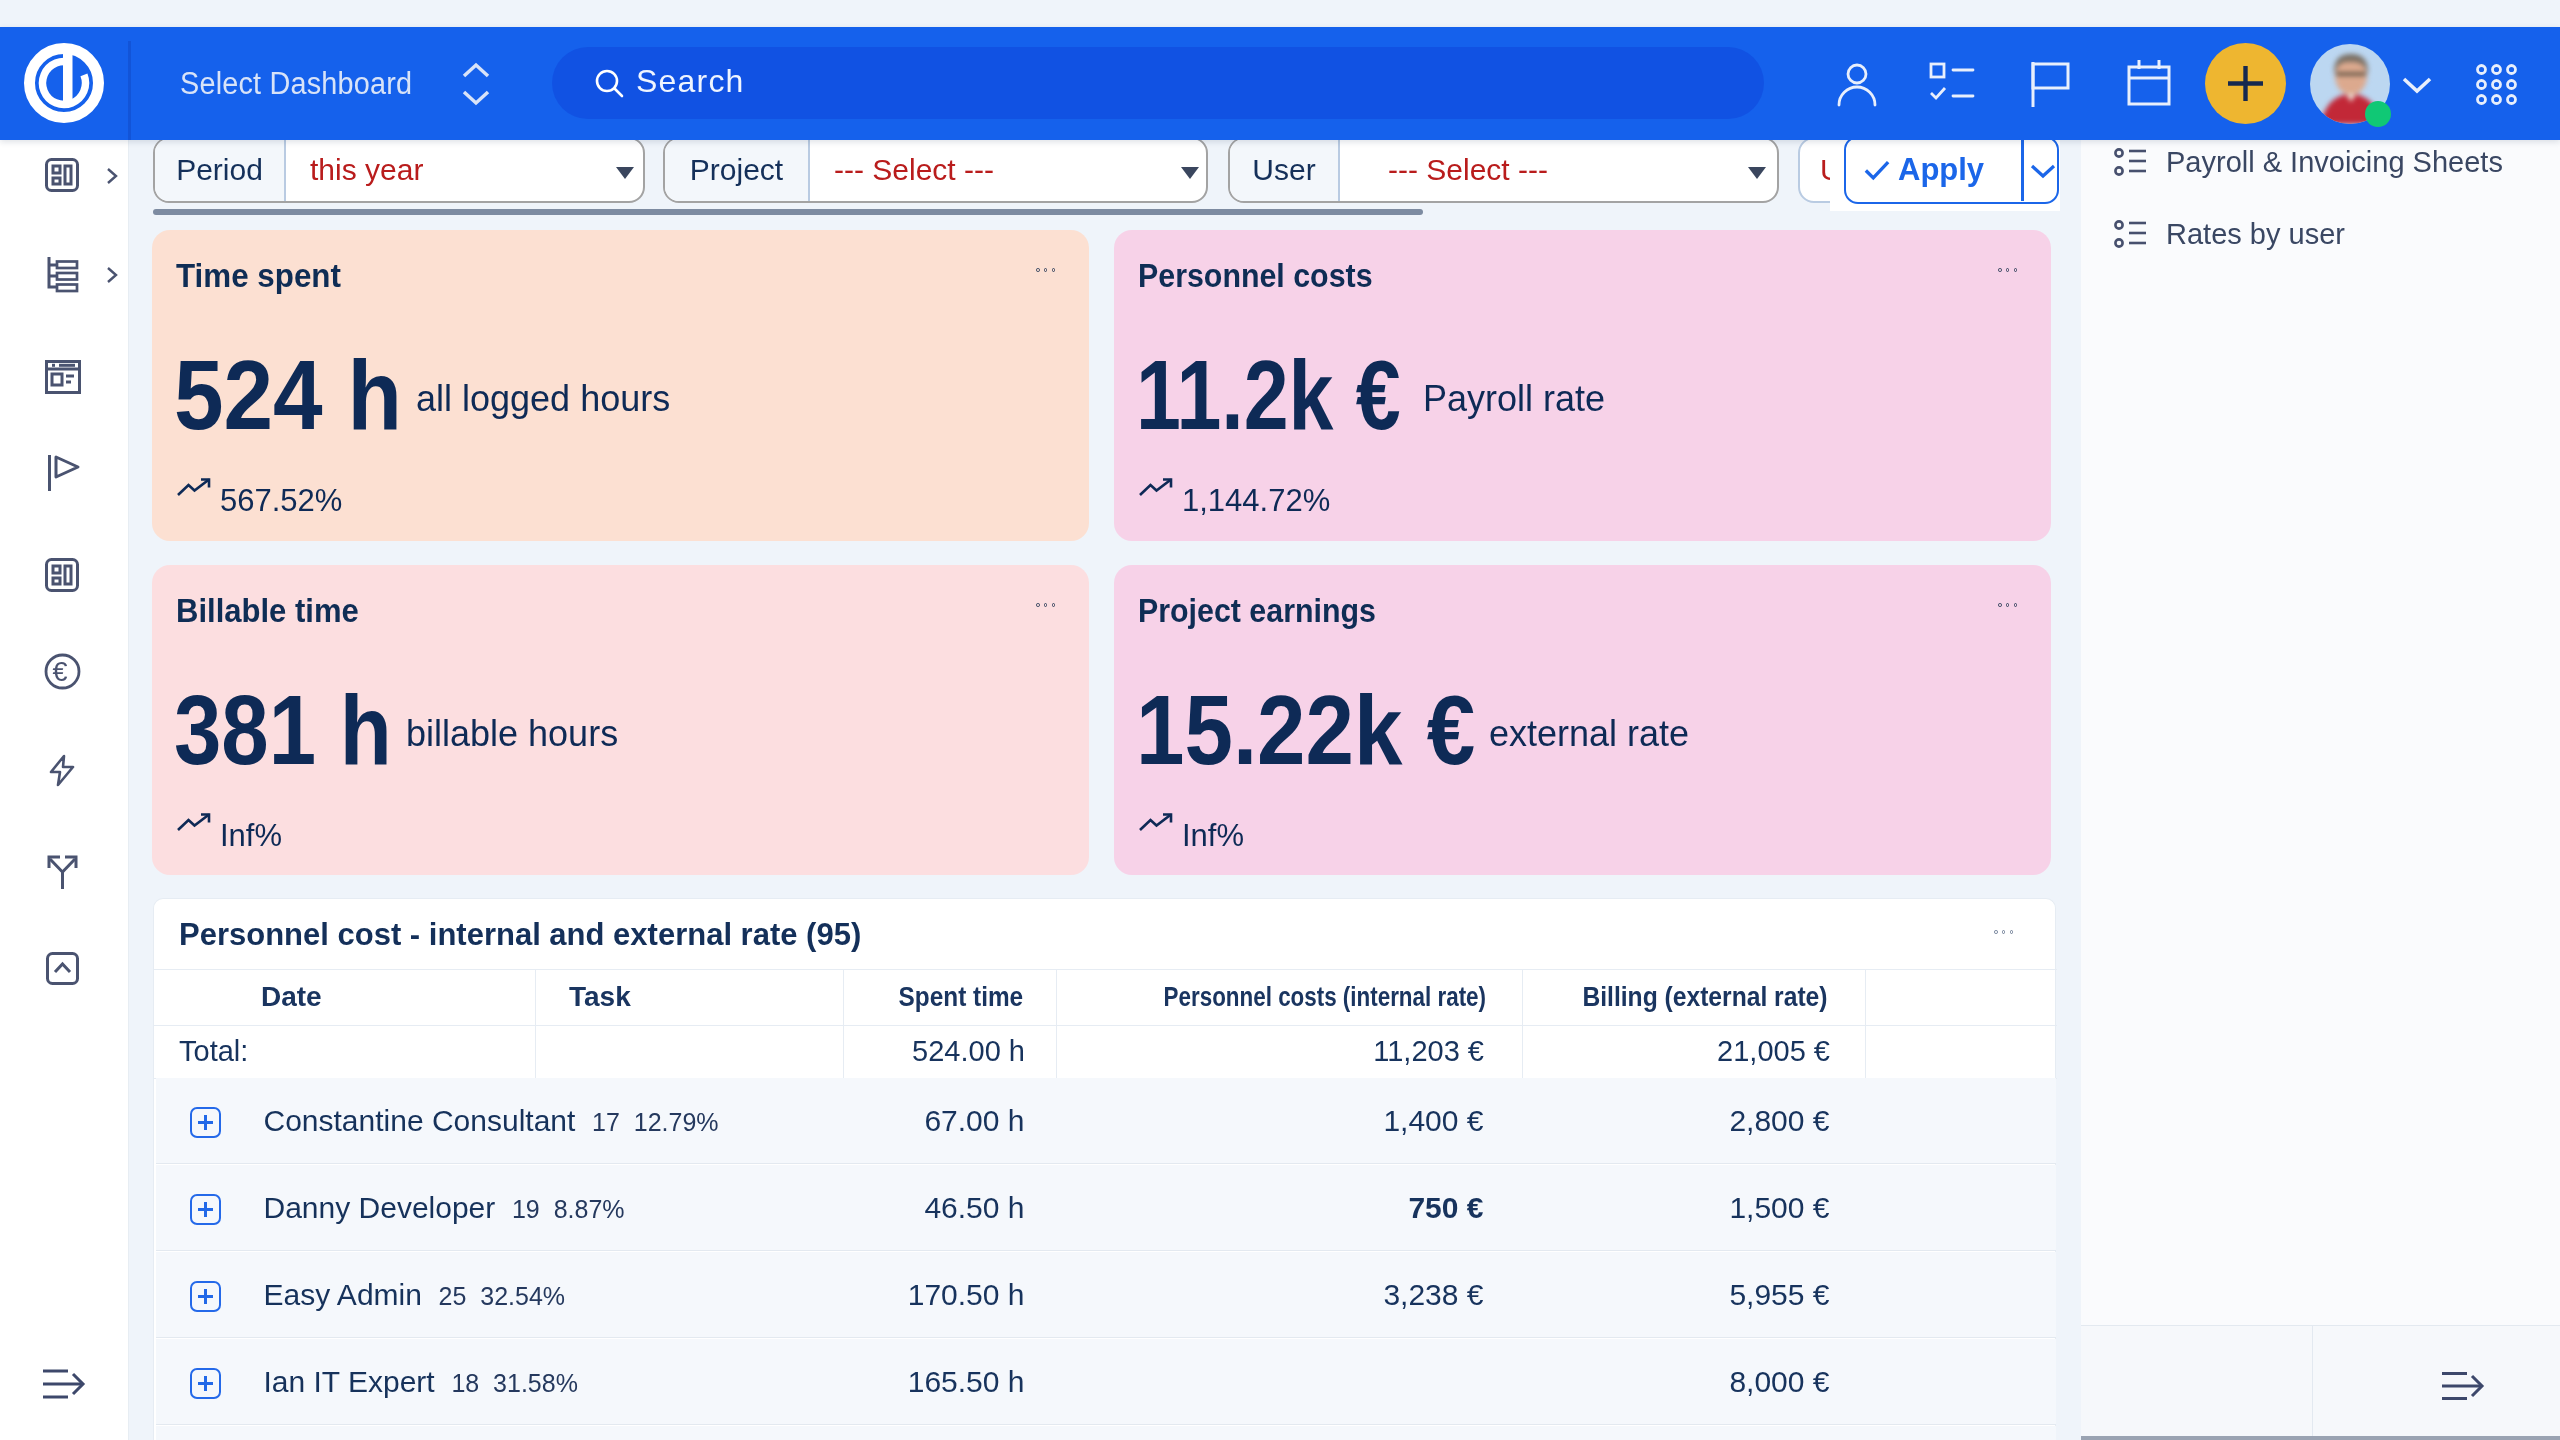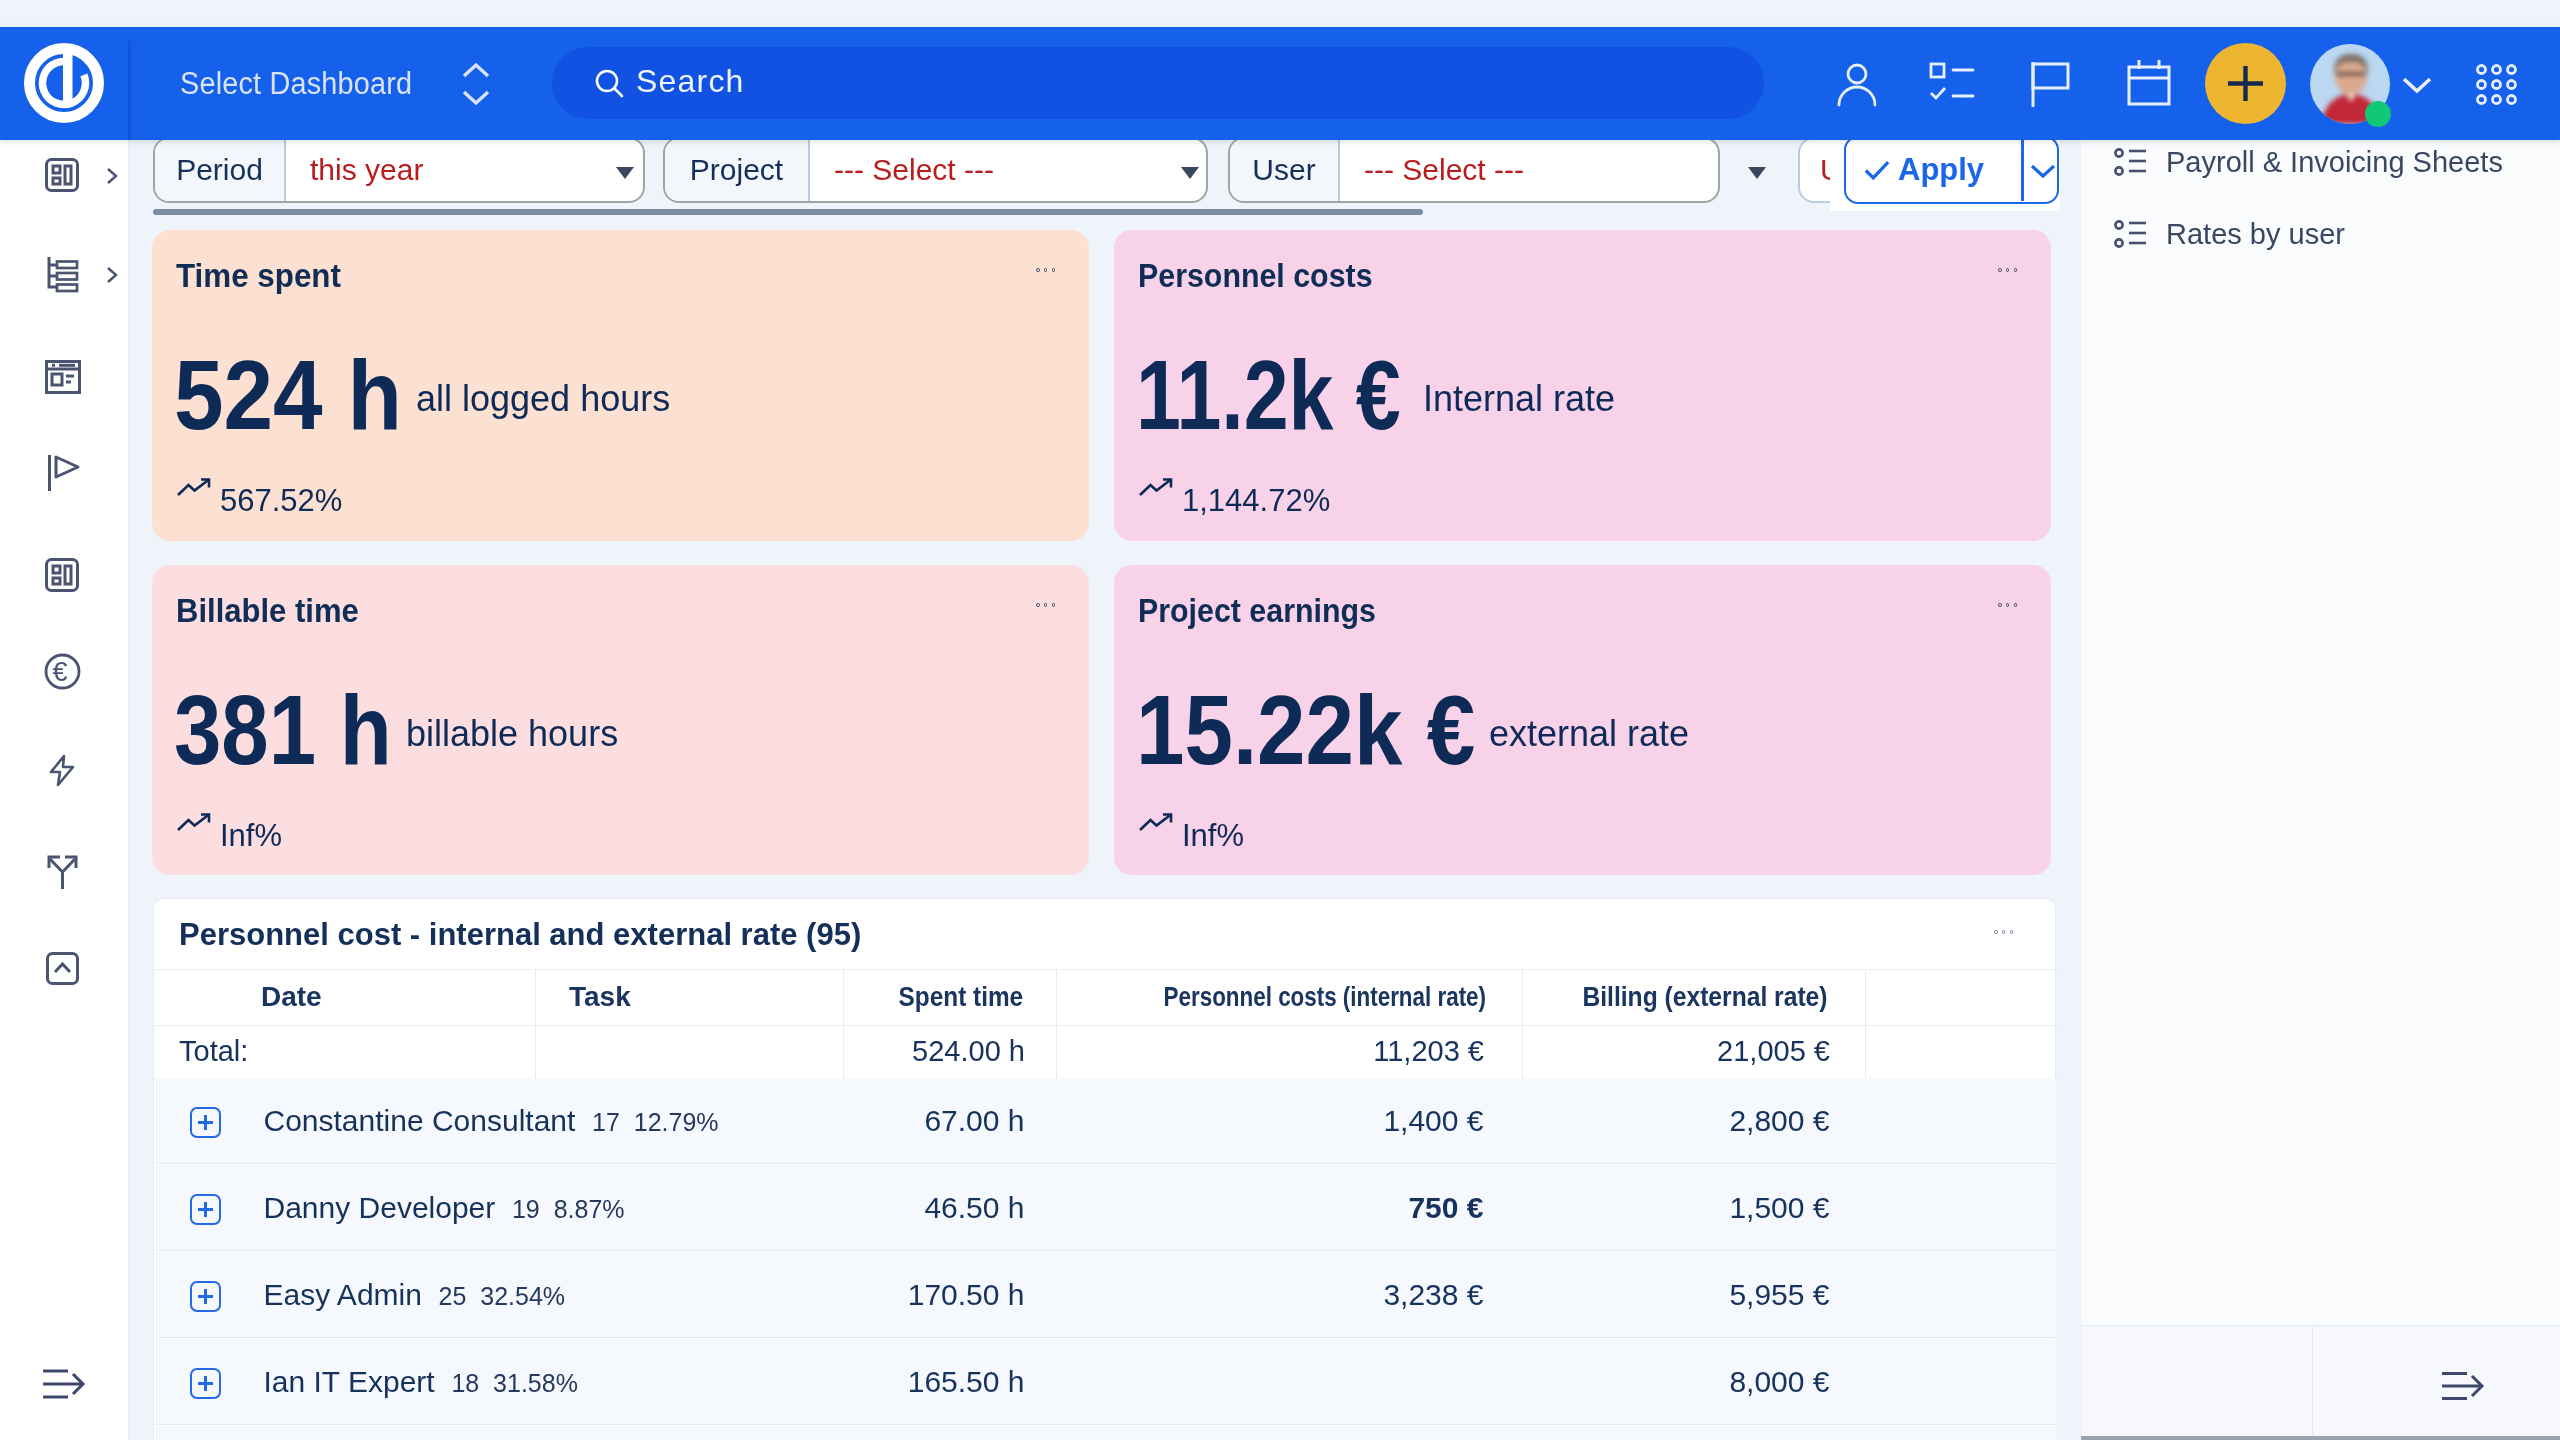--- a/index.html
+++ b/index.html
@@ -279,21 +279,21 @@
     <div class="fval" style="padding-left:24px;">this year</div>
   </div>
   <div class="caret" style="left:486px;"></div>
 
   <div class="fbox" style="left:533px; width:545px;">
     <div class="flabel" style="width:145px;">Project</div>
     <div class="fval" style="padding-left:24px;">--- Select ---</div>
   </div>
   <div class="caret" style="left:1051px;"></div>
 
-  <div class="fbox" style="left:1098px; width:492px;">
+  <div class="fbox" style="left:1098px; width:551px;gap:24px;">
     <div class="flabel" style="width:110px;">User</div>
     <div class="fval" style="padding-left:24px;">--- Select ---</div>
   </div>
   <div class="caret" style="left:1618px;"></div>
 
   <div class="fbox" style="left:1668px; width:262px; background:#fff; border-color:#B9CBE2;">
     <div class="fval" style="padding-left:20px;">U</div>
   </div>
   <div class="abs" style="left:1700px;top:18px;width:230px;height:80px;background:#fff;"></div>
 
@@ -330,21 +330,21 @@
   </div>
 
   <div class="card" style="left:984px;top:117px;height:311px;background:#F7D2E8;">
     <div class="ctitle" style="transform:scaleX(0.92);">Personnel costs</div>
     <div class="kebab" style="left:884px;top:38px;">
         <i></i>
         <i></i>
         <i></i>
       </div>
     <div class="cnum" style="transform:scaleX(0.815);">11.2k €</div>
-    <div class="csub" style="left:309px;">Internal rate</div>
+    <div class="csub" style="left:309px;">Payroll rate</div>
     <svg class="abs" style="left:24px;top:248px" width="36" height="19" viewBox="0 0 36 19">
       <g fill="none" stroke="#0E2A56" stroke-width="2.6">
         <polyline points="2,17 12.5,7 18.5,12.5 33,1.5"></polyline>
         <polyline points="25,1.5 33,1.5 33,9.5"></polyline>
       </g>
     </svg>
     <div class="ctrend" style="left:68px;top:255px;">1,144.72%</div>
   </div>
 
   <div class="card" style="left:22px;top:452px;height:310px;background:#FCDEE0;">

